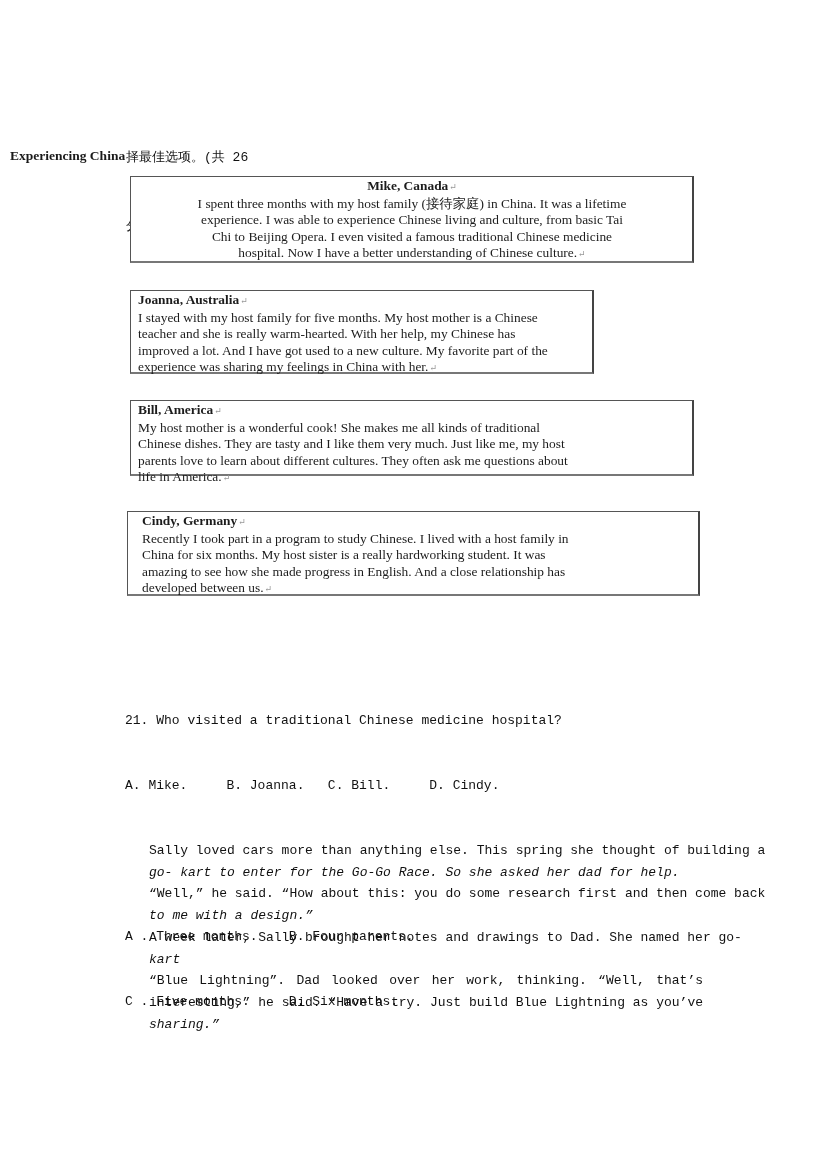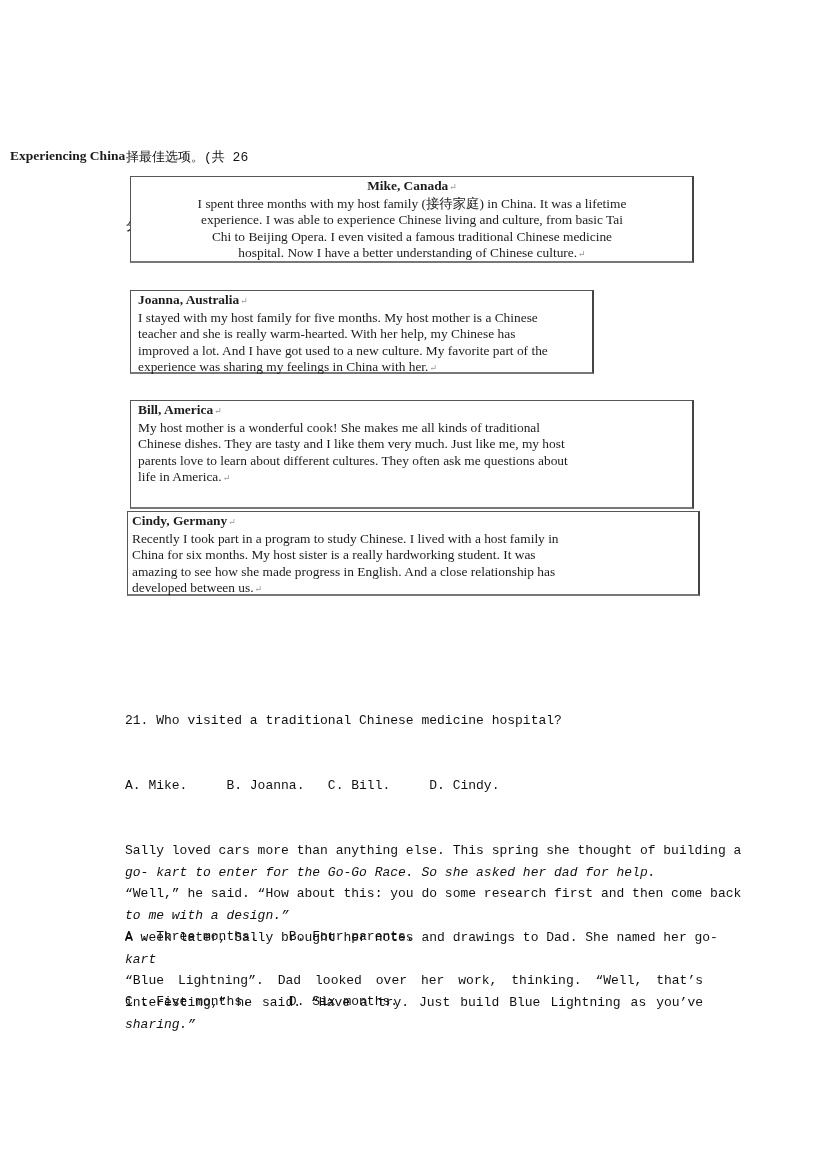--- a/index.html
+++ b/index.html
@@ -62,42 +62,43 @@
     .box .name {
       font-weight: bold;
       display: block;
     }
     .box .body {
       display: block;
       white-space: pre-line;
     }
     #box-mike   { left: 130px; top: 176px; width: 564px; height: 87px; text-align: center; }
     #box-joanna { left: 130px; top: 290px; width: 464px; height: 84px; }
-    #box-bill   { left: 130px; top: 400px; width: 564px; height: 109px; }
-    #box-cindy  { left: 127px; top: 511px; width: 573px; height: 85px; padding-left: 4px; }
+    #box-bill   { left: 130px; top: 400px; width: 564px; height: 76px; }
+    #box-cindy  { left: 127px; top: 511px; width: 573px; height: 85px; padding-left: 14px; }
 
     .questions {
       position: absolute;
       left: 125px;
       top: 624px;
       line-height: 21.6px;
       white-space: pre;
     }
     .story {
       position: absolute;
       left: 125px;
       top: 840px;
       width: 578px;
       line-height: 21.7px;
     }
     .story .line {
       display: block;
       white-space: nowrap;
       text-align: justify;
       text-align-last: justify;
+      margin-left: 24px;
     }
     .story .line.left {
       text-align: left;
       text-align-last: left;
       font-style: italic;
     }
   </style>
 </head>
 <body>
 

